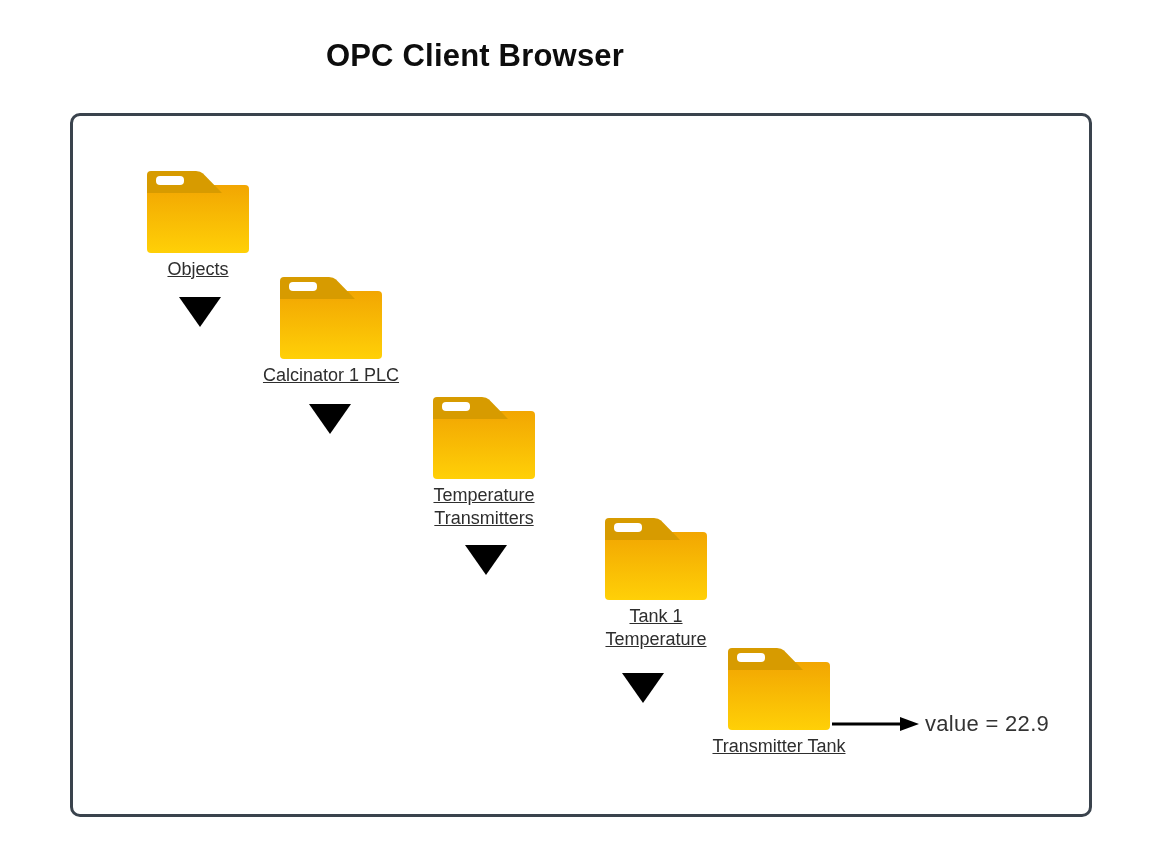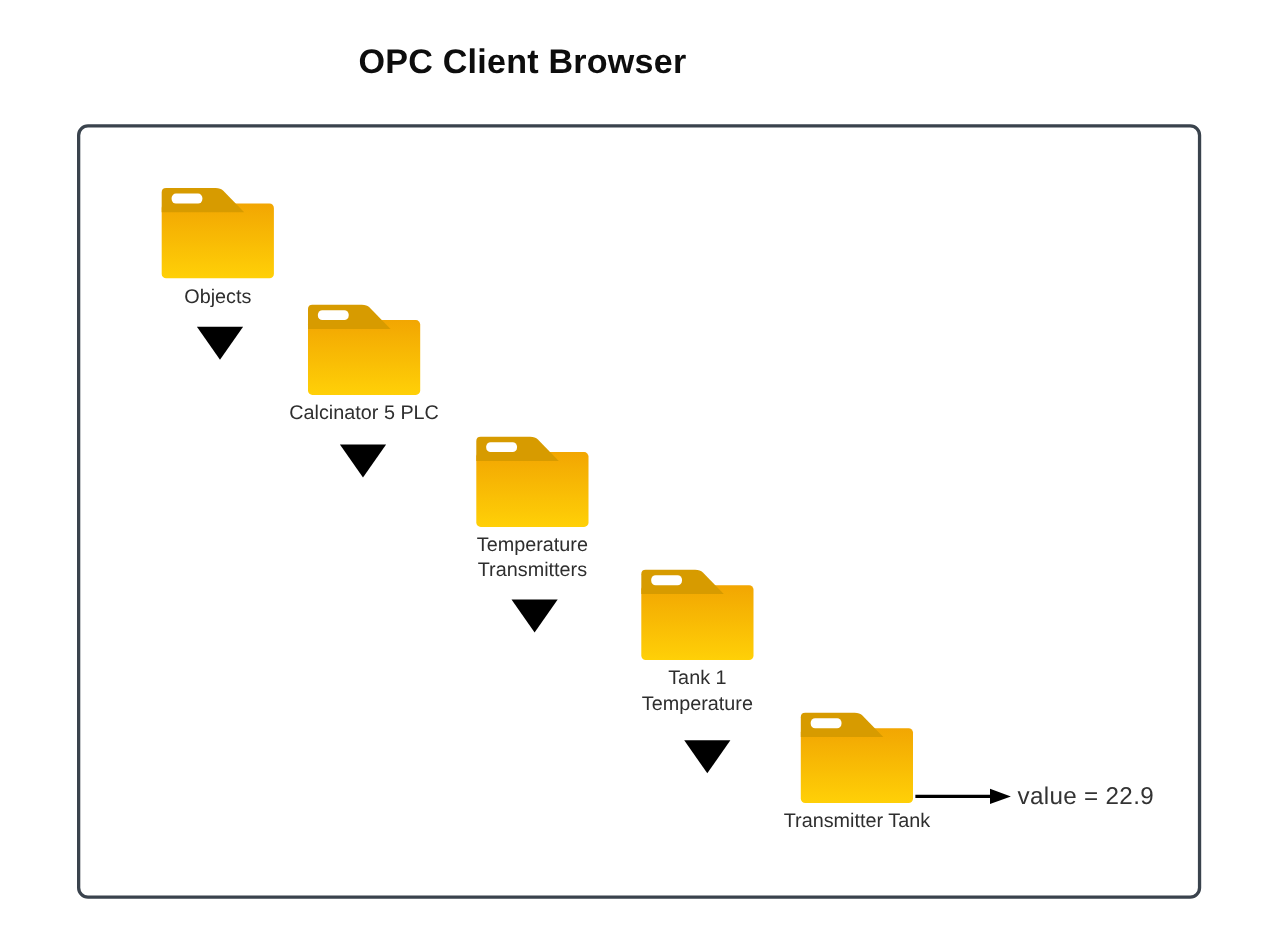--- a/index.html
+++ b/index.html
@@ -18,21 +18,21 @@
     left:70px;top:113px;width:1016px;height:698px;
     border:3px solid var(--canvas-border,#3A434D);
     border-radius:10px;background:#ffffff;
   }
   .node{
     width:160px;display:flex;flex-direction:column;align-items:center;
   }
   .node svg.folder{display:block;}
   .node .label{
     margin-top:4px;font-size:18px;line-height:23px;color:var(--label-text,#2e2e2e);
-    text-align:center;white-space:pre-line;
+    text-align:center;white-space:pre-line;text-decoration:underline;
   }
   .tri{width:44px;height:32px;display:block;}
   .value-label{
     font-size:22px;color:var(--value-text,#333333);line-height:26px;
     letter-spacing:0.3px;
   }
   .defs-holder{position:absolute;width:0;height:0;overflow:hidden;}
 </style>
 </head>
 <body>
@@ -61,40 +61,40 @@
 <svg class="abs tri" style="left:178px;top:296px;" viewBox="0 0 44 32">
   <polygon points="1,1 43,1 22,31" style="fill:var(--triangle,#000)"></polygon>
 </svg>
 
 <div class="abs node" style="left:251px;top:272px;">
   <svg class="folder" width="104" height="88" viewBox="0 0 104 88">
     <rect x="1" y="19" width="102" height="68" rx="4" fill="url(#fgrad)"></rect>
     <path d="M1,27 L1,9 Q1,5 5,5 L50,5 Q54.5,5 57,7.5 L76,27 Z" style="fill:var(--folder-tab,#D79B00)"></path>
     <rect x="10" y="10" width="28" height="9" rx="4" style="fill:var(--folder-handle,#fff)"></rect>
   </svg>
-  <div class="label">Calcinator 5 PLC</div>
+  <div class="label">Calcinator 1 PLC</div>
 </div>
 <svg class="abs tri" style="left:308px;top:403px;" viewBox="0 0 44 32">
   <polygon points="1,1 43,1 22,31" style="fill:var(--triangle,#000)"></polygon>
 </svg>
 
 <div class="abs node" style="left:404px;top:392px;">
   <svg class="folder" width="104" height="88" viewBox="0 0 104 88">
     <rect x="1" y="19" width="102" height="68" rx="4" fill="url(#fgrad)"></rect>
     <path d="M1,27 L1,9 Q1,5 5,5 L50,5 Q54.5,5 57,7.5 L76,27 Z" style="fill:var(--folder-tab,#D79B00)"></path>
     <rect x="10" y="10" width="28" height="9" rx="4" style="fill:var(--folder-handle,#fff)"></rect>
   </svg>
   <div class="label">Temperature
 Transmitters</div>
 </div>
 <svg class="abs tri" style="left:464px;top:544px;" viewBox="0 0 44 32">
   <polygon points="1,1 43,1 22,31" style="fill:var(--triangle,#000)"></polygon>
 </svg>
 
-<div class="abs node" style="left:554px;top:513px;">
+<div class="abs node" style="left:576px;top:513px;">
   <svg class="folder" width="104" height="88" viewBox="0 0 104 88">
     <rect x="1" y="19" width="102" height="68" rx="4" fill="url(#fgrad)"></rect>
     <path d="M1,27 L1,9 Q1,5 5,5 L50,5 Q54.5,5 57,7.5 L76,27 Z" style="fill:var(--folder-tab,#D79B00)"></path>
     <rect x="10" y="10" width="28" height="9" rx="4" style="fill:var(--folder-handle,#fff)"></rect>
   </svg>
   <div class="label">Tank 1
 Temperature</div>
 </div>
 <svg class="abs tri" style="left:621px;top:672px;" viewBox="0 0 44 32">
   <polygon points="1,1 43,1 22,31" style="fill:var(--triangle,#000)"></polygon>

